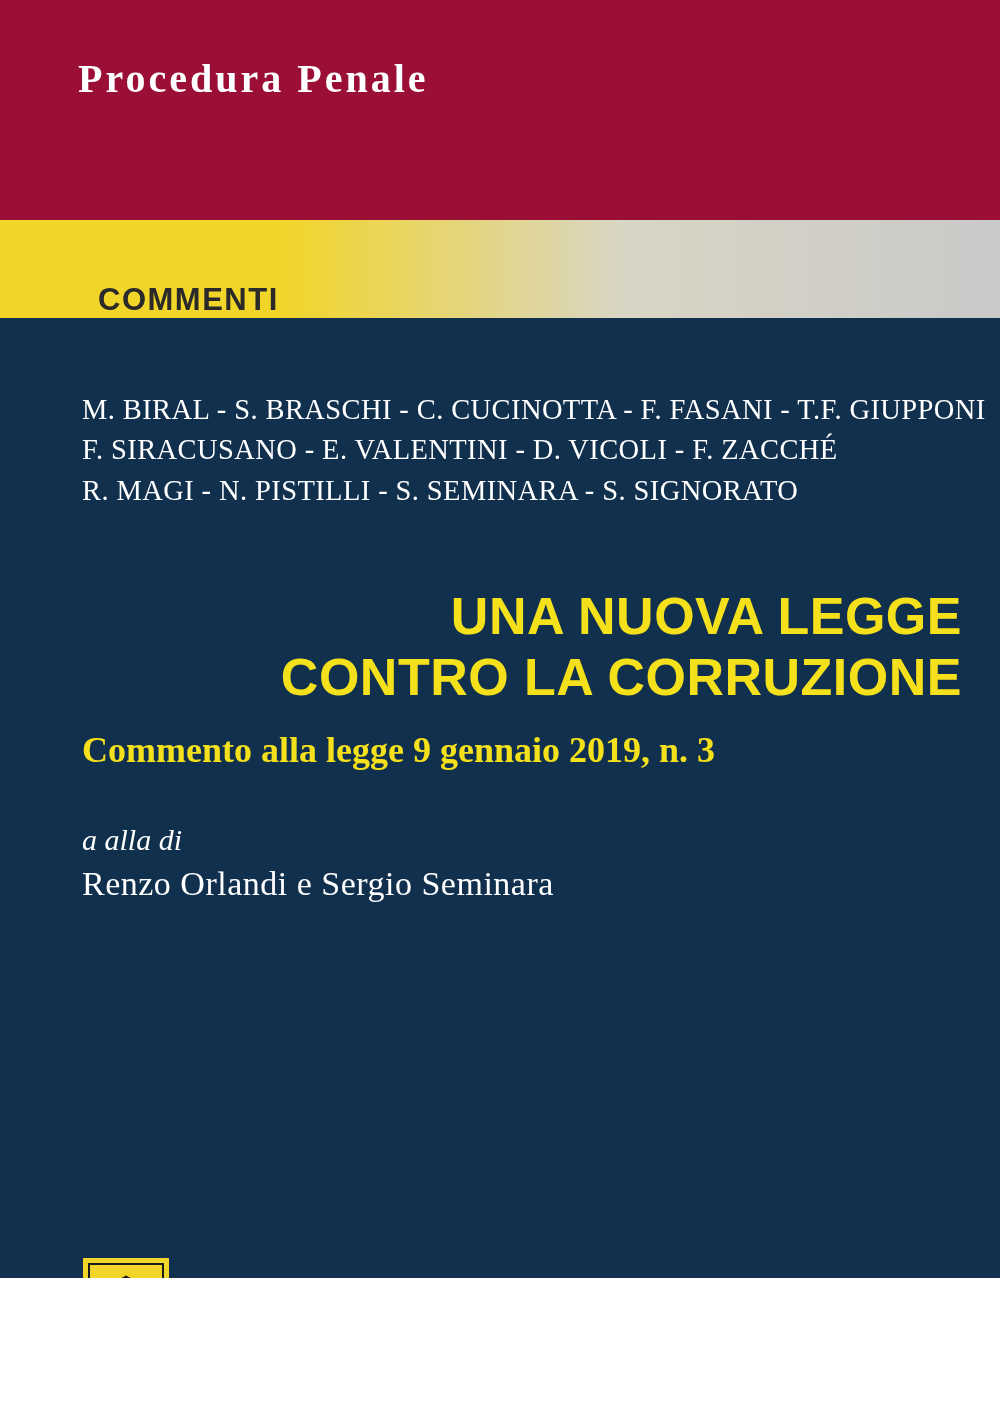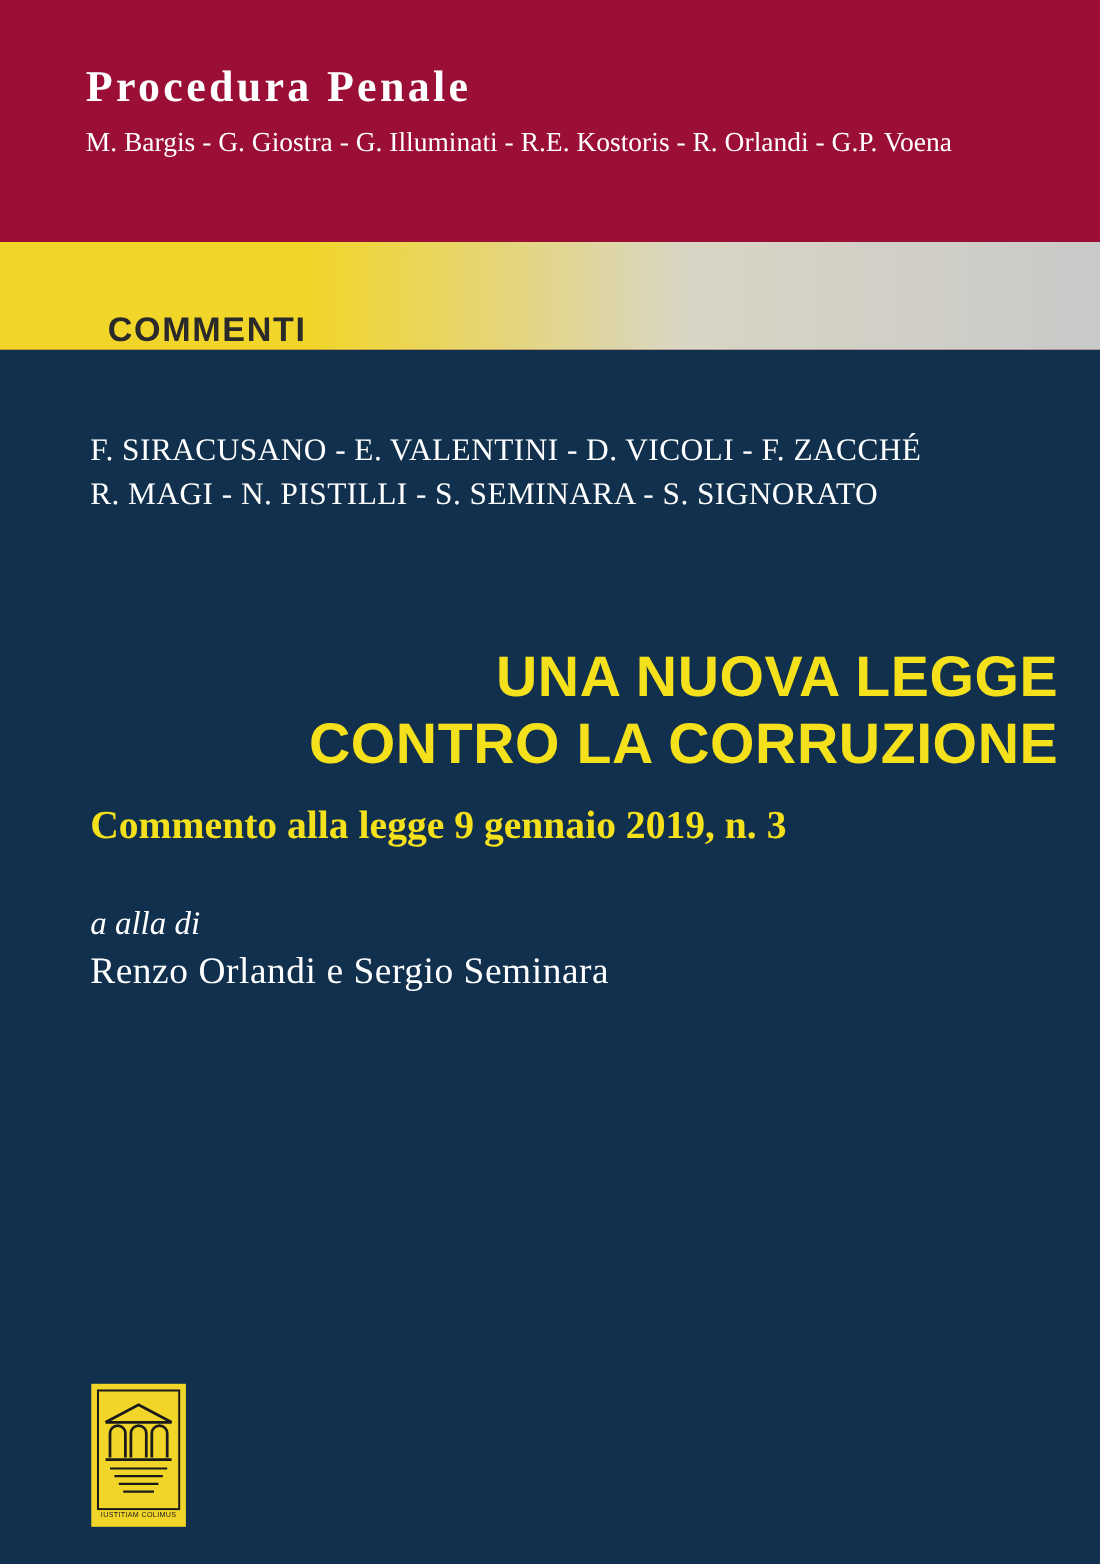--- a/index.html
+++ b/index.html
@@ -3,22 +3,22 @@
 <meta charset="utf-8">
 <style>
   html, body {
     margin: 0;
     padding: 0;
     background: #ffffff;
   }
   .cover {
     position: relative;
     width: 1000px;
-    height: 1422px;
-    background: #ef4444;
+    height: 1278px;
+    background: #f0abfc;
     font-family: "Liberation Serif", serif;
     overflow: hidden;
   }
 
   
   .band-series {
     position: absolute;
     left: 0; top: 0;
     width: 1000px;
     height: 220px;
@@ -186,30 +186,30 @@
     white-space: nowrap;
   }
 </style>
 </head>
 <body>
 
 <div class="cover">
 
   <div class="band-series">
     <div class="series-title">Procedura Penale</div>
-    <div class="series-editors">M. Bargis - G. Giostra - G. Illuminati - R.E. Kostoris - R. Orlandi - G.P. Voena</div>
   </div>
 
   <div class="band-commenti">
     <span class="commenti-label">COMMENTI</span>
   </div>
 
   <div class="body-area">
 
     <div class="authors">
+      <div class="line">M. BIRAL - S. BRASCHI - C. CUCINOTTA - F. FASANI - T.F. GIUPPONI</div>
       <div class="line">F. SIRACUSANO - E. VALENTINI - D. VICOLI - F. ZACCHÉ</div>
       <div class="line">R. MAGI - N. PISTILLI - S. SEMINARA - S. SIGNORATO</div>
     </div>
 
     <div class="title-block">
       <div class="main-title">UNA NUOVA LEGGE</div>
       <div class="main-title">CONTRO LA CORRUZIONE</div>
       <div class="subtitle">Commento alla legge 9 gennaio 2019, n. 3</div>
     </div>
 

